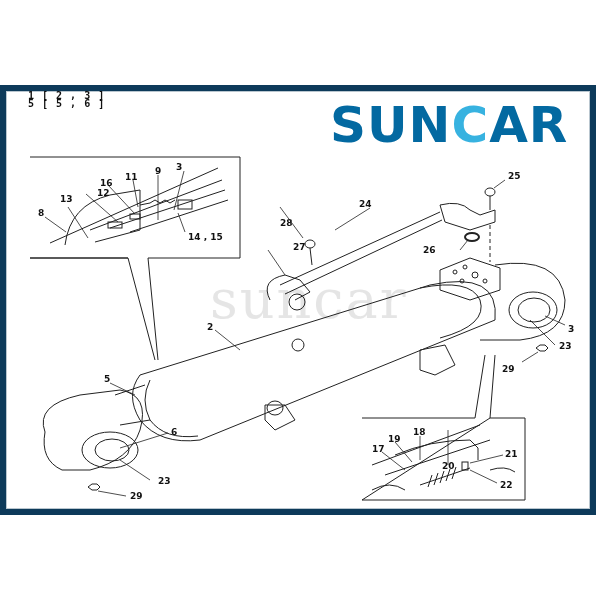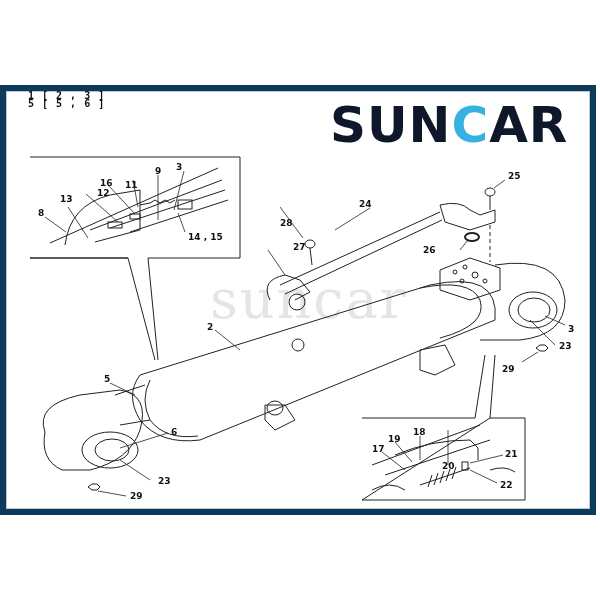--- a/index.html
+++ b/index.html
@@ -2,21 +2,21 @@
 <html><head>
 <meta charset="utf-8">
 <style>
   html, body { margin:0; padding:0; background:#ffffff; }
   body { width:600px; height:600px; position:relative; overflow:hidden; font-family:"Liberation Sans", sans-serif; }
   .frame { position:absolute; left:0; top:85px; width:596px; height:430px; box-sizing:border-box; border:6px solid #0d3a5a; background:#fff; }
   .frame-inner-line { position:absolute; left:6px; top:91px; width:584px; height:418px; box-sizing:border-box; border:1px solid #b9c6cf; pointer-events:none; }
   .refnote { position:absolute; left:28px; top:92px; font-family:"DejaVu Sans Mono", monospace; font-weight:bold; font-size:10px; line-height:8px; color:#111; letter-spacing:1px; }
   .logo { position:absolute; left:330px; top:98px; height:54px; display:flex; align-items:center; }
   .logo span { font-family:"DejaVu Sans", sans-serif; font-weight:bold; font-size:50px; letter-spacing:1px; line-height:54px; }
-  .logo .dark { color:#0f172a; }
+  .logo .dark { color:#0369a1; }
   .logo .light { color:#37b2e0; }
   .watermark { position:absolute; left:210px; top:268px; font-family:"DejaVu Serif", serif; font-size:54px; color:rgba(180,180,180,0.35); letter-spacing:2px; }
   svg.drawing { position:absolute; left:0; top:0; }
   .label { position:absolute; font-family:"DejaVu Sans", sans-serif; font-weight:bold; font-size:9px; color:#111; line-height:9px; }
 </style>
 </head>
 <body>
 
 <div class="frame"></div>
 <div class="frame-inner-line"></div>
@@ -144,21 +144,21 @@
   <g>
     <path d="M88 487 l4 -3 l5 0 l3 3 l-3 3 l-5 0 z"></path>
     <path d="M536 348 l4 -3 l5 0 l3 3 l-3 3 l-5 0 z"></path>
   </g>
 </svg>
 
 <div class="label" style="left:38px;top:209px;">8</div>
 <div class="label" style="left:60px;top:195px;">13</div>
 <div class="label" style="left:78px;top:189px;margin-left:19px;">12</div>
 <div class="label" style="left:100px;top:179px;">16</div>
-<div class="label" style="left:125px;top:173px;margin-top:8px;">11</div>
+<div class="label" style="left:125px;top:173px;">11</div>
 <div class="label" style="left:155px;top:167px;">9</div>
 <div class="label" style="left:176px;top:163px;">3</div>
 <div class="label" style="left:188px;top:233px;text-align:center;">14 , 15</div>
 
 <div class="label" style="left:359px;top:200px;">24</div>
 <div class="label" style="left:508px;top:172px;">25</div>
 <div class="label" style="left:280px;top:219px;">28</div>
 <div class="label" style="left:249px;top:243px;margin-left:44px;">27</div>
 <div class="label" style="left:423px;top:246px;">26</div>
 

